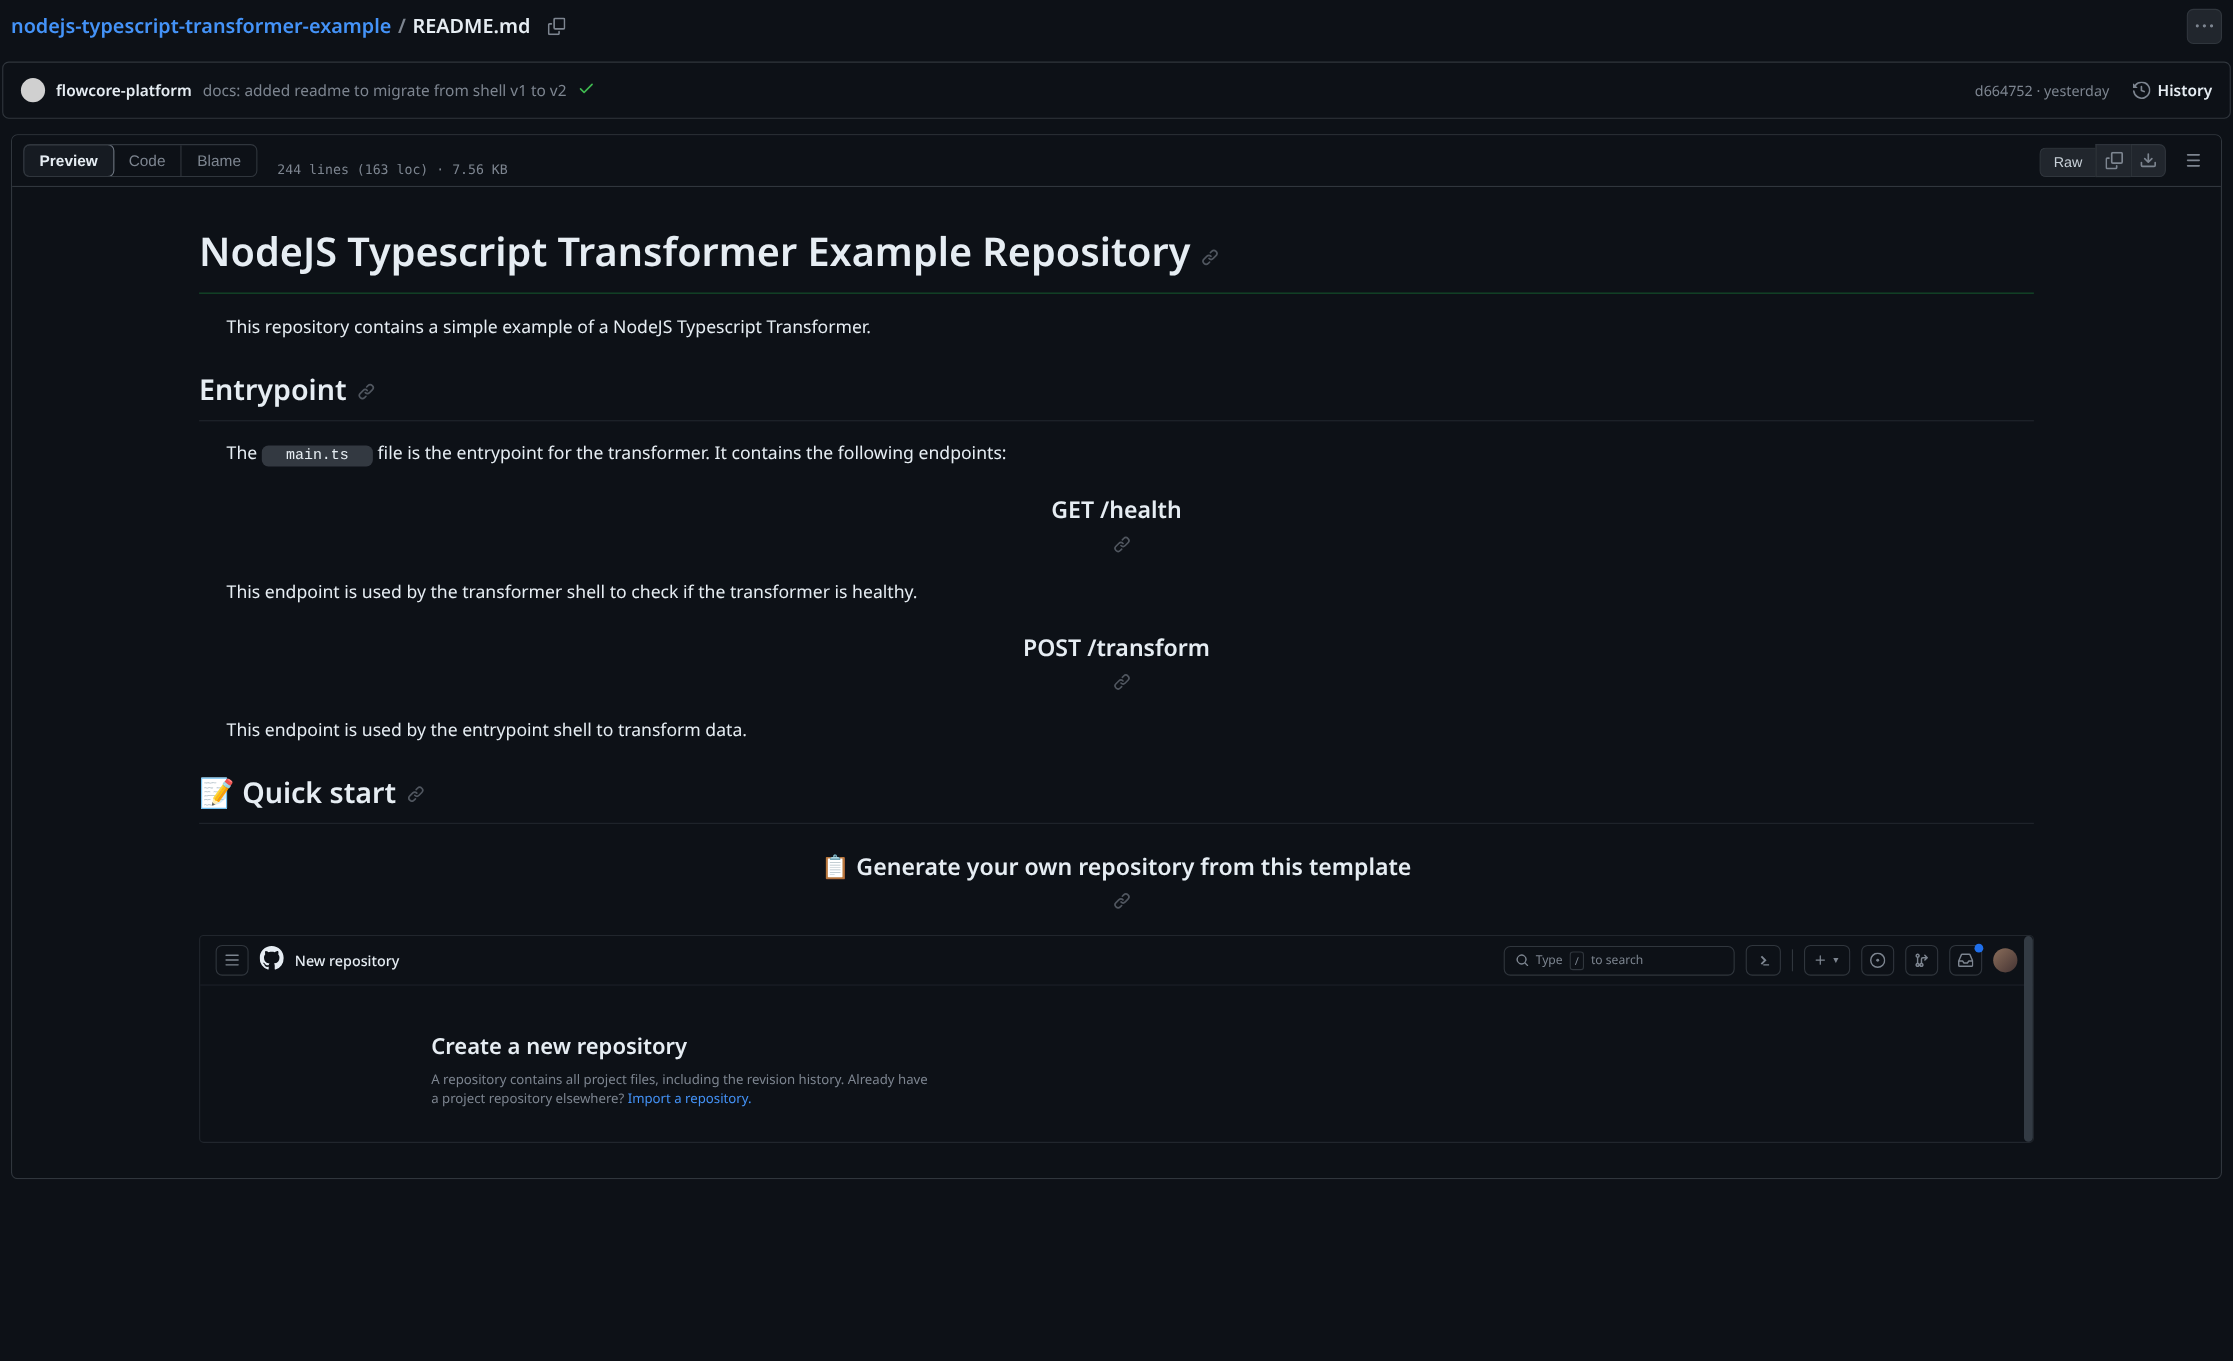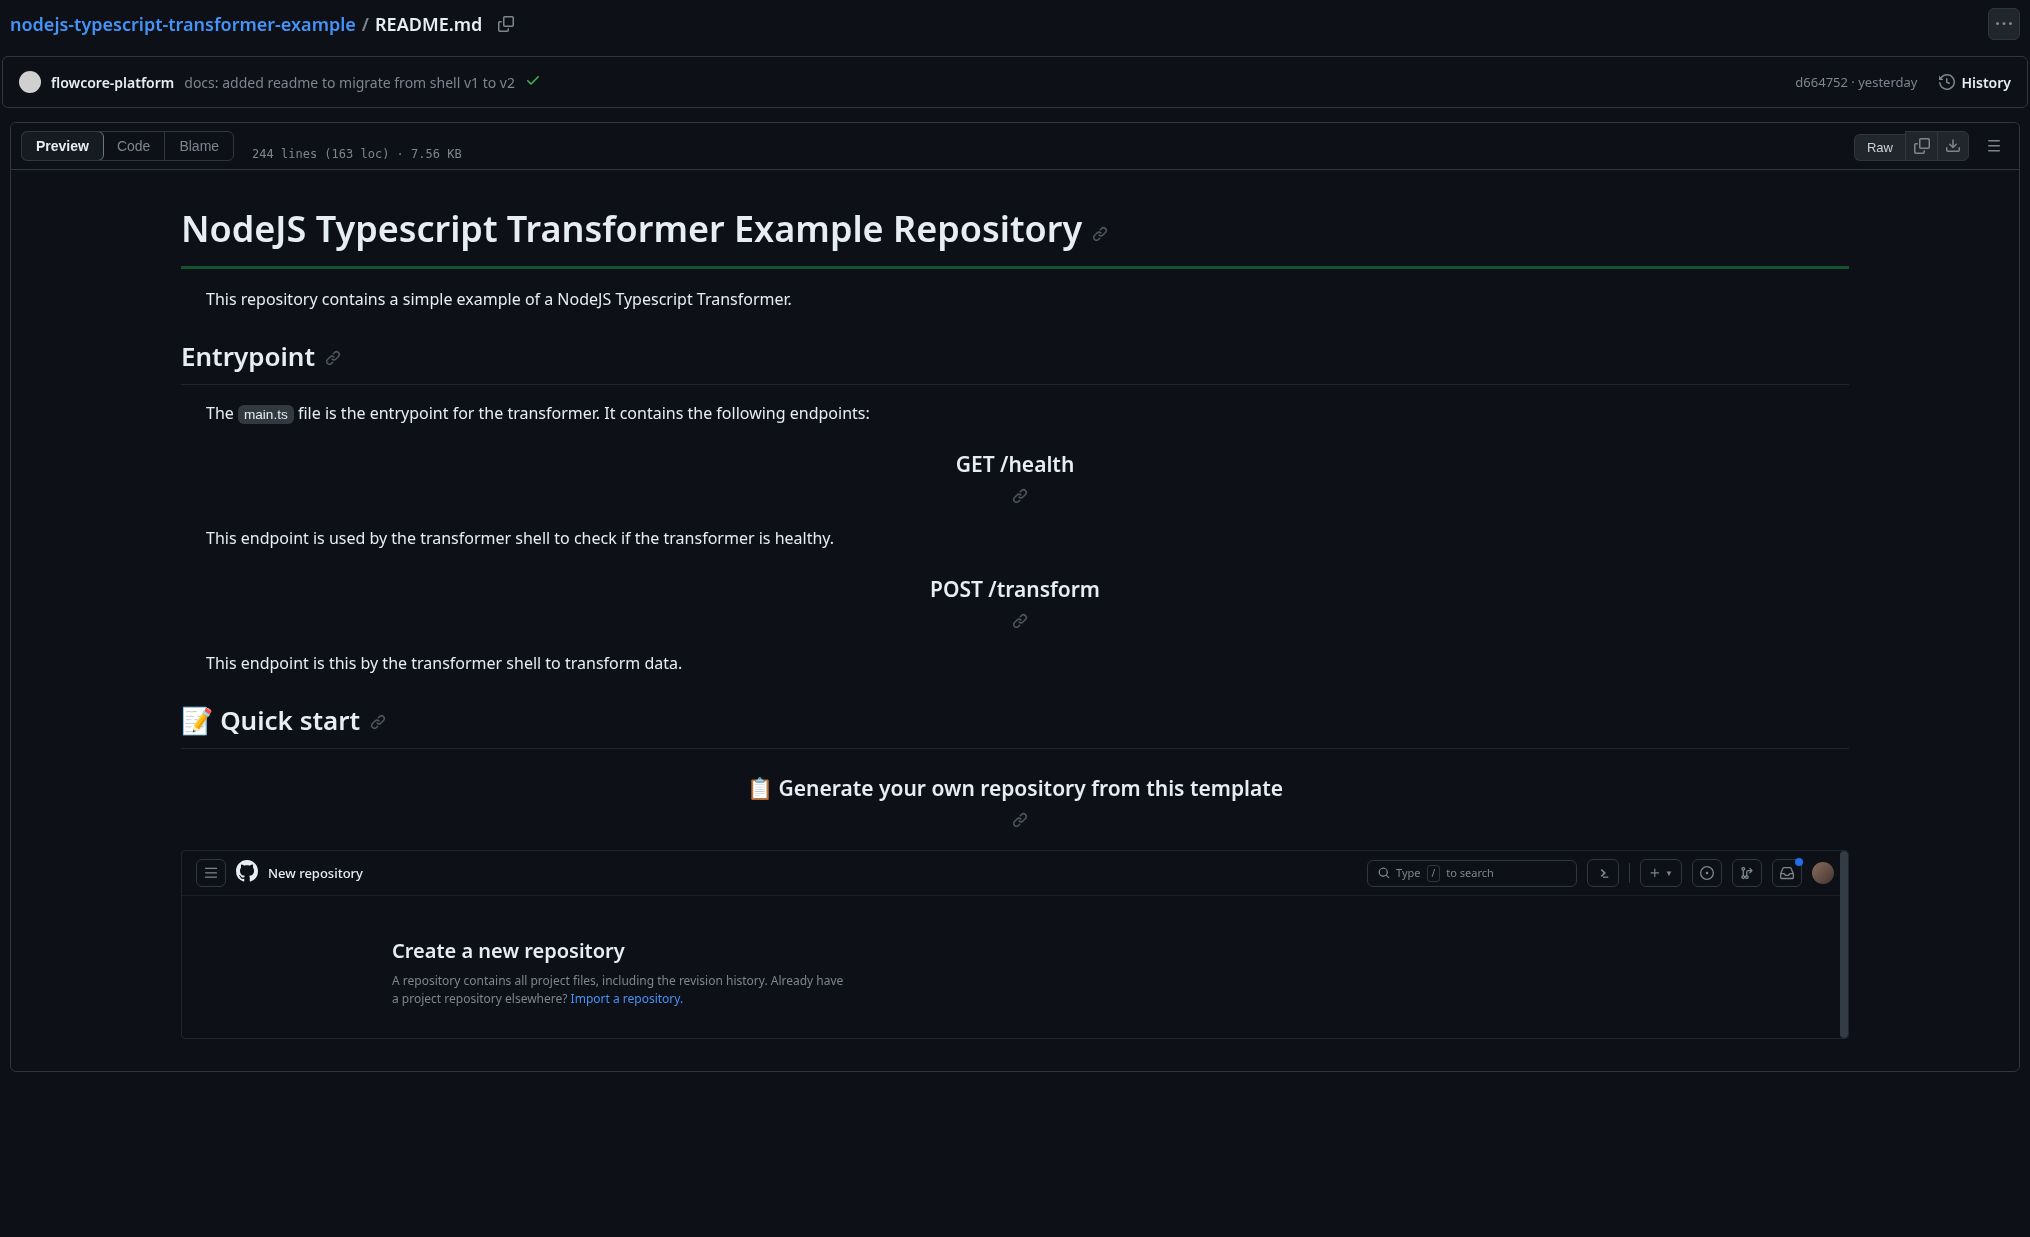--- a/index.html
+++ b/index.html
@@ -193,21 +193,21 @@
 .markdown-body {
   padding: 32px 170px;
   font-size: 16px;
   line-height: 1.5;
   color: #e6edf3;
 }
 .markdown-body h1 {
   font-size: 36px;
   font-weight: 600;
   padding-bottom: 10px;
-  border-bottom: 3px solid #14532d;
+  border-bottom: 1px solid #14532d;
   margin-bottom: 18px;
   display: flex;
   align-items: center;
 }
 .markdown-body h2 {
   font-size: 26px;
   font-weight: 600;
   padding-bottom: 8px;
   border-bottom: 1px solid #21262d;
   margin-top: 26px;
@@ -233,23 +233,23 @@
 .anchor-link svg {
   width: 16px;
   height: 16px;
 }
 .markdown-body p {
   margin-bottom: 16px;
   margin-left: 25px;
 }
 .markdown-body code.inline {
   background: rgba(110,118,129,0.4);
-  padding: 2px 6px;
-  border-radius: 6px;
-  font-family: Liberation Sans, sans-serif;
+  padding: 2px 22px;
+  border-radius: 6px;
+  font-family: Liberation Mono, monospace;
   font-size: 85%;
 }
 .screenshot-embed {
   background: #0d1117;
   border: 1px solid #21262d;
   border-radius: 4px;
   margin-top: 4px;
   font-size: 12px;
   position: relative;
 }
@@ -459,21 +459,21 @@
           </svg></span>
     </h3>
     <p>This endpoint is used by the transformer shell to check if the transformer is healthy.</p>
 
     <h3>
       <span>POST /transform</span>
       <span class="anchor-link"><svg viewBox="0 0 16 16" fill="currentColor">
             <path d="m7.775 3.275 1.25-1.25a3.5 3.5 0 1 1 4.95 4.95l-2.5 2.5a3.5 3.5 0 0 1-4.95 0 .751.751 0 0 1 1.06-1.06 2 2 0 0 0 2.83 0l2.5-2.5a2.002 2.002 0 0 0-2.83-2.83l-1.25 1.25a.751.751 0 0 1-1.06-1.06m-4.69 9.64a2 2 0 0 1 0-2.83l2.5-2.5a2 2 0 0 1 2.83 0 .751.751 0 0 0 1.06-1.06 3.5 3.5 0 0 0-4.95 0l-2.5 2.5a3.5 3.5 0 0 0 4.95 4.95l1.25-1.25a.751.751 0 0 0-1.06-1.06l-1.25 1.25a2 2 0 0 1-2.83 0"></path>
           </svg></span>
     </h3>
-    <p>This endpoint is this by the transformer shell to transform data.</p>
+    <p>This endpoint is used by the entrypoint shell to transform data.</p>
 
     <h2>
       <span>📝 Quick start</span>
       <span class="anchor-link"><svg viewBox="0 0 16 16" fill="currentColor">
             <path d="m7.775 3.275 1.25-1.25a3.5 3.5 0 1 1 4.95 4.95l-2.5 2.5a3.5 3.5 0 0 1-4.95 0 .751.751 0 0 1 1.06-1.06 2 2 0 0 0 2.83 0l2.5-2.5a2.002 2.002 0 0 0-2.83-2.83l-1.25 1.25a.751.751 0 0 1-1.06-1.06m-4.69 9.64a2 2 0 0 1 0-2.83l2.5-2.5a2 2 0 0 1 2.83 0 .751.751 0 0 0 1.06-1.06 3.5 3.5 0 0 0-4.95 0l-2.5 2.5a3.5 3.5 0 0 0 4.95 4.95l1.25-1.25a.751.751 0 0 0-1.06-1.06l-1.25 1.25a2 2 0 0 1-2.83 0"></path>
           </svg></span>
     </h2>
 
     <h3>
       <span>📋 Generate your own repository from this template</span>

